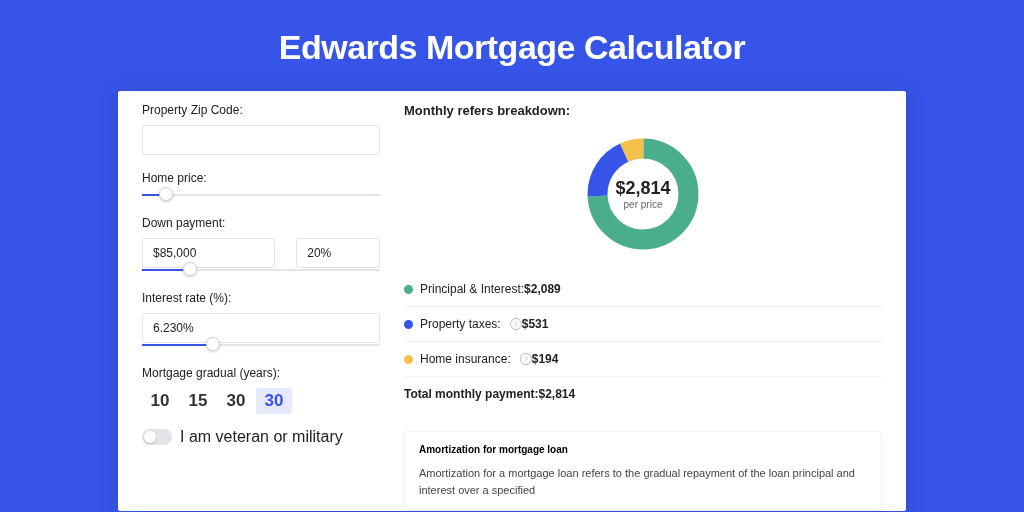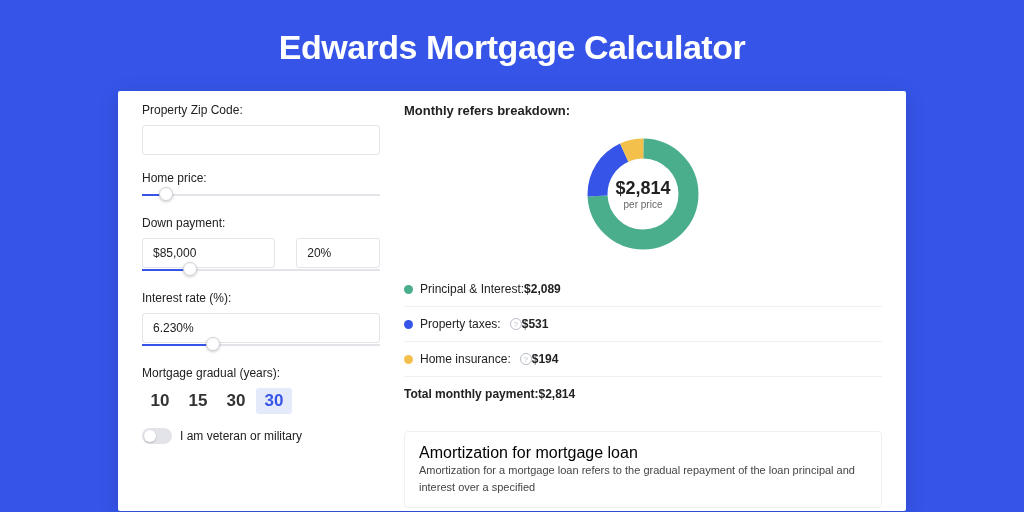--- a/index.html
+++ b/index.html
@@ -65,21 +65,21 @@
 }
 .period-btn.active { background: #E5EAFB; color: #3655E8; }
 .toggle-row { display: flex; align-items: center; gap: 8px; margin-top: 14px; }
 .toggle {
   width: 30px; height: 16px; border-radius: 10px; background: #E2E4E9; position: relative;
 }
 .toggle-thumb {
   width: 12px; height: 12px; background: #fff; border-radius: 50%; position: absolute; top: 2px; left: 2px;
   box-shadow: 0 1px 2px rgba(0,0,0,0.2);
 }
-.toggle-label { font-size: 12px; color: #222; }
+.toggle-label { font-size: 16px; color: #222; }
 .section-title { font-size: 13px; font-weight: 700; color: #222; margin-bottom: 10px; }
 .donut-wrap { display: flex; justify-content: center; padding: 6px 0 18px 0; }
 .donut { position: relative; width: 120px; height: 120px; }
 .donut svg { width: 120px; height: 120px; }
 .donut-center {
   position: absolute; inset: 0; display: flex; flex-direction: column; align-items: center; justify-content: center;
 }
 .donut-amount { font-size: 18px; font-weight: 700; color: #222; }
 .donut-sub { font-size: 10px; color: #666; }
 .legend-row {
@@ -94,21 +94,21 @@
 .dot-yellow { background: #F3C14B; }
 .info-icon {
   width: 12px; height: 12px; border: 1px solid #B8BDC7; border-radius: 50%;
   display: inline-flex; align-items: center; justify-content: center;
   font-size: 8px; color: #B8BDC7; margin-left: 2px;
 }
 .legend-val { font-weight: 700; }
 .total-row { font-weight: 700; border-top: 1px solid #EEF0F3; padding-top: 10px; }
 .total-row .legend-val { font-weight: 700; }
 .amort-box { border: 1px solid #EEF0F3; border-radius: 4px; padding: 12px 14px; margin-top: 20px; }
-.amort-title { font-size: 16px; font-weight: 400; }
+.amort-title { font-size: 10px; font-weight: 700; margin-bottom: 10px; }
 .amort-text { font-size: 11px; color: #444; line-height: 1.5; }
 </style>
 </head>
 <body>
 
 <h1 class="page-title">Edwards Mortgage Calculator</h1>
 
 <div class="card">
 
   <div class="left-col">

